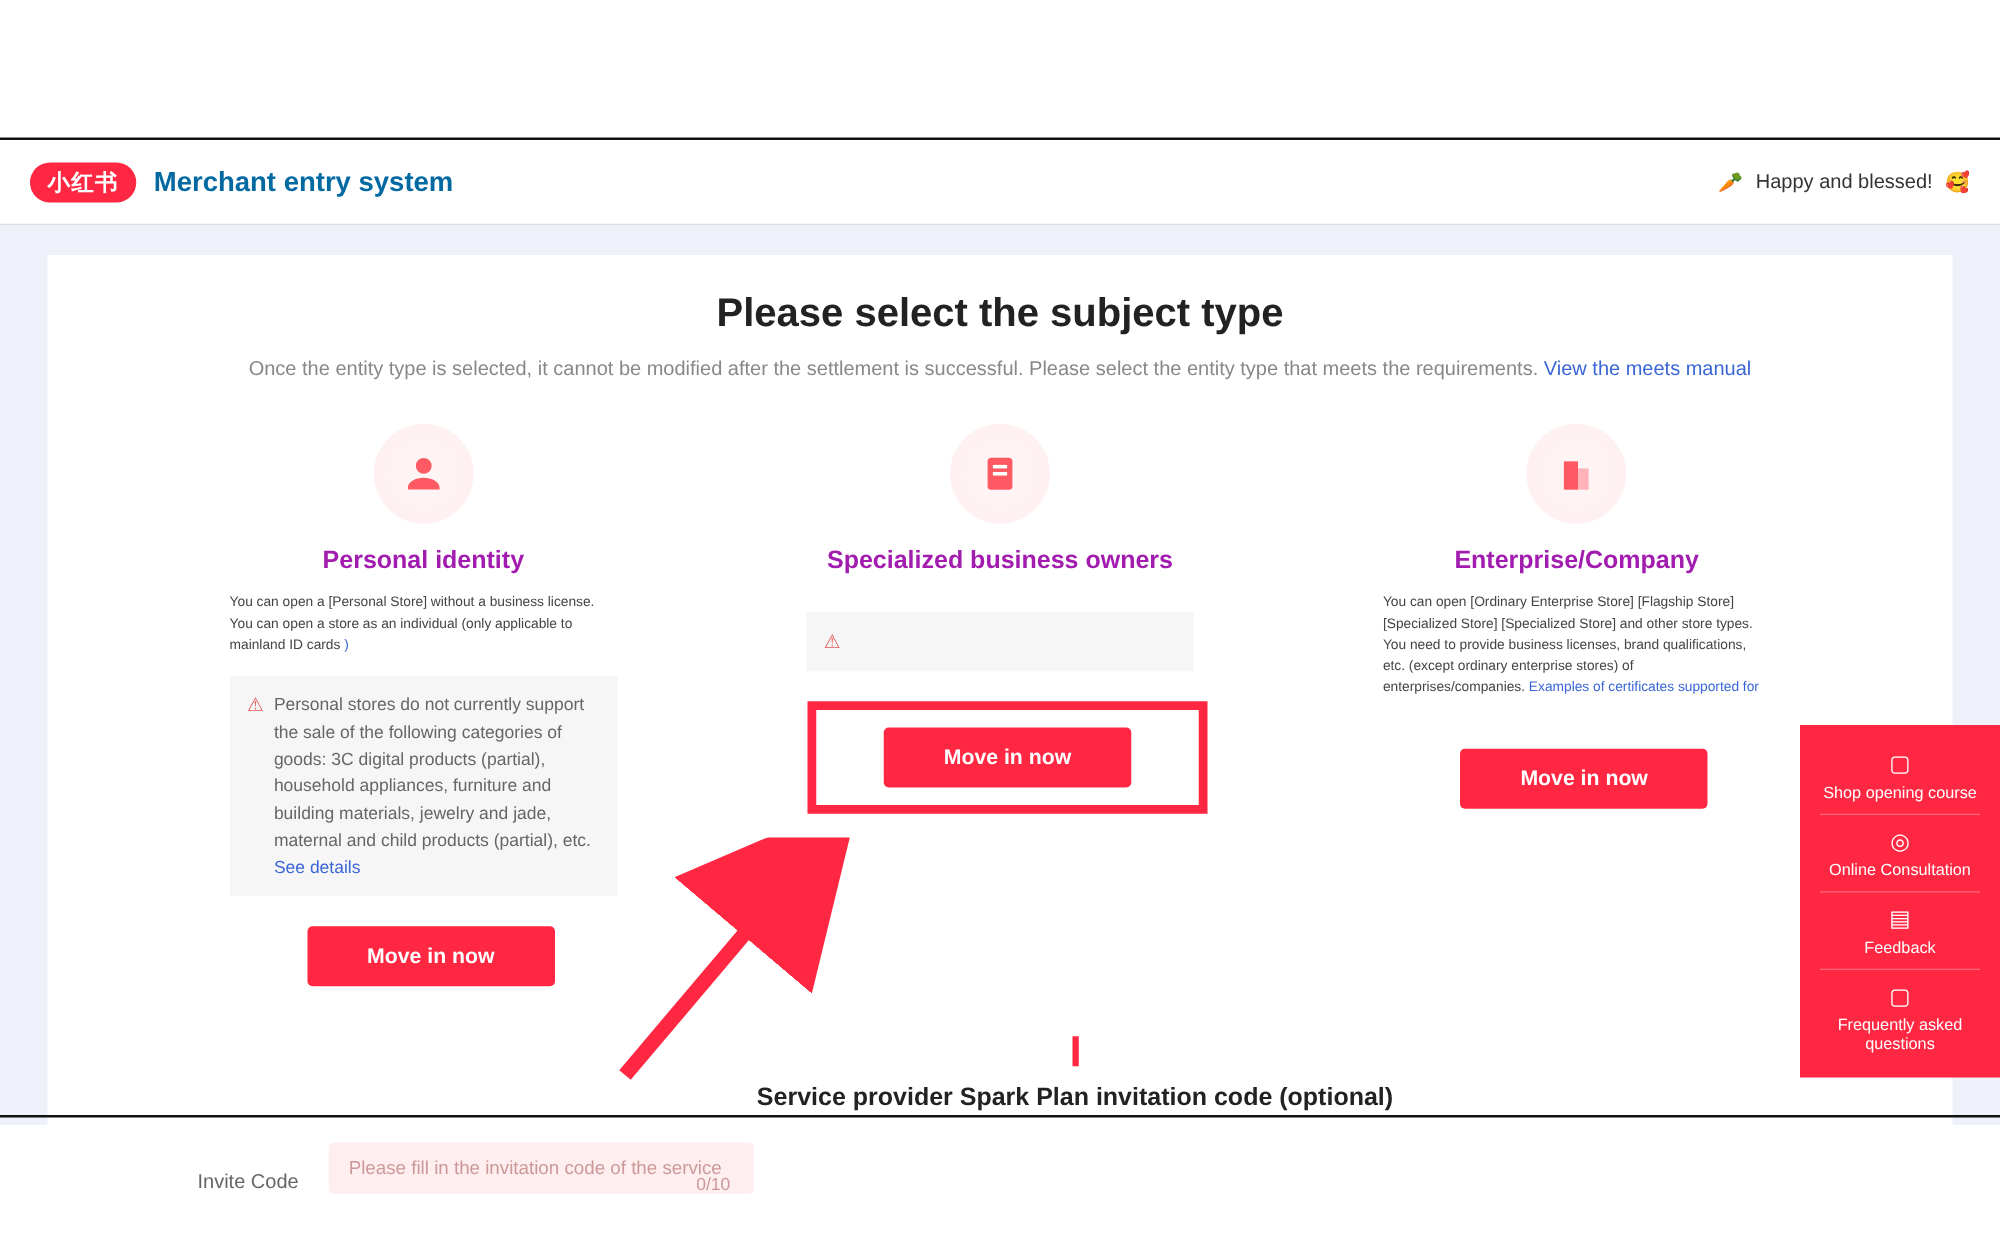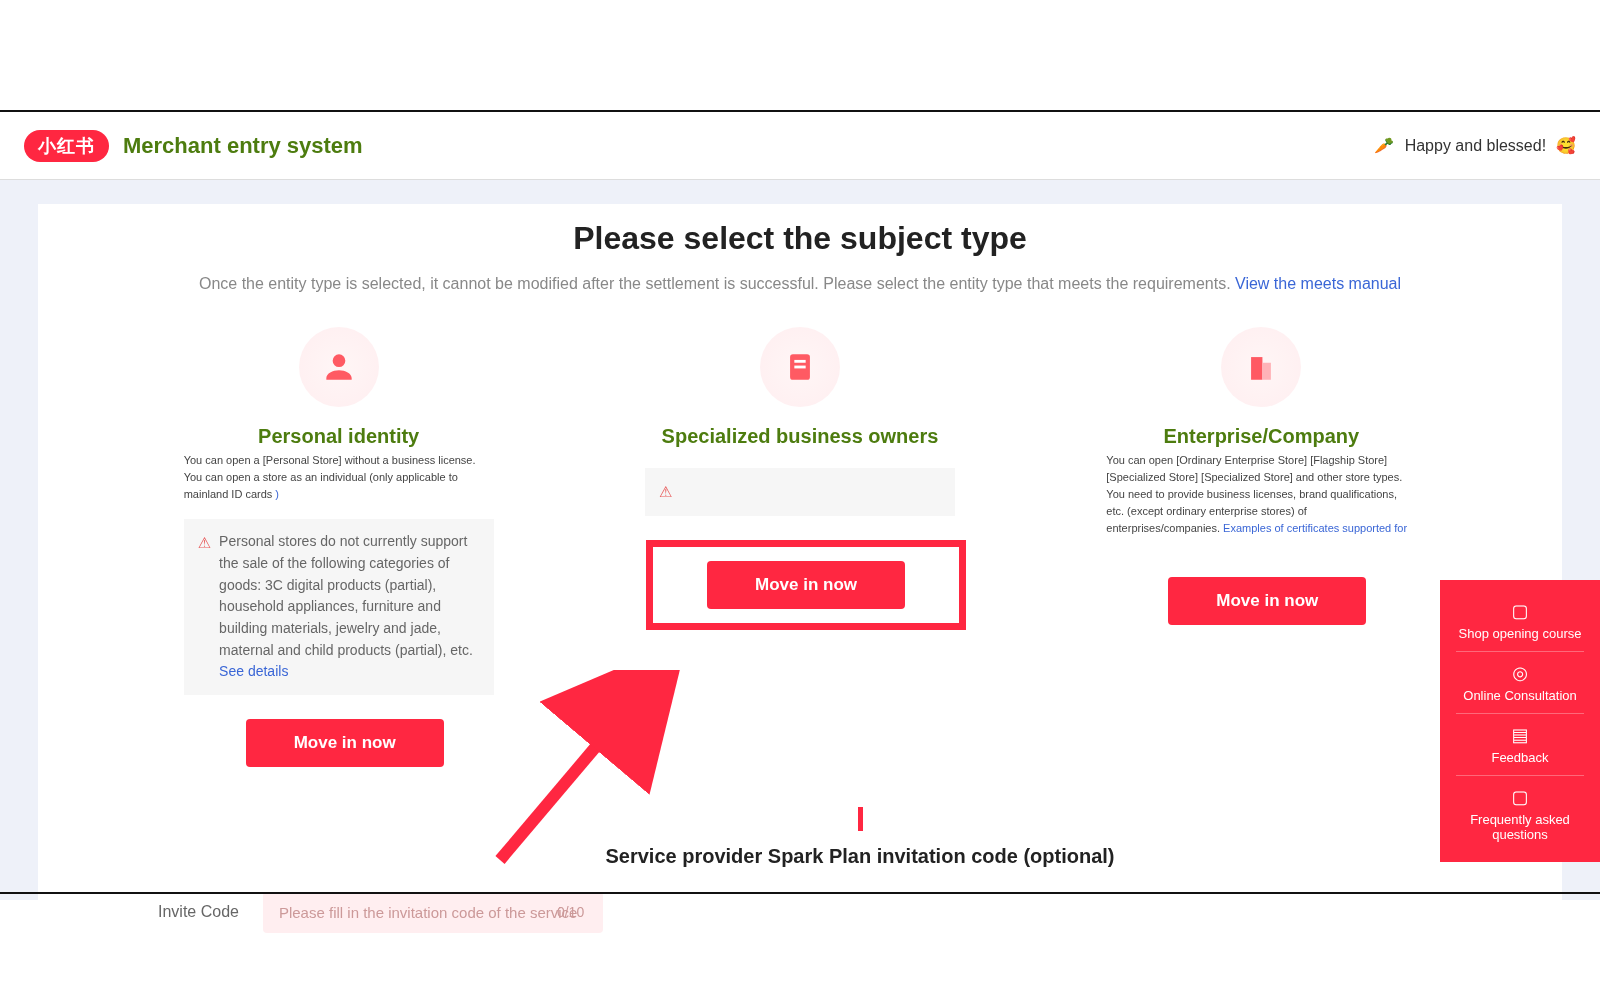--- a/index.html
+++ b/index.html
@@ -11,37 +11,37 @@
     display: flex; align-items: center; padding: 0 24px;
     justify-content: space-between;
   }
   .header-left { display: flex; align-items: center; gap: 14px; }
   .logo-pill {
     background: #ff2741; color: #fff; border-radius: 18px;
     padding: 4px 14px; font-weight: 700; font-size: 18px;
     display: flex; align-items: center; height: 32px;
     letter-spacing: 1px;
   }
-  .title { font-size: 22px; font-weight: 600; color: #4d7c0f; }
+  .title { font-size: 22px; font-weight: 600; color: #0369a1; }
   .header-right { display: flex; align-items: center; gap: 10px; font-size: 16px; color: #333; }
   .body-area { position: absolute; top: 180px; left:0; right:0; bottom: 100px; background: #eef1f9; }
   .panel {
     position: absolute; top: 24px; left: 38px; right: 38px; bottom: 0;
     background: #fff;
   }
-  .main-title { text-align: center; font-size: 32px; font-weight: 600; color: #222; margin-top: 16px; }
+  .main-title { text-align: center; font-size: 32px; font-weight: 600; color: #222; margin-top: 28px; }
   .subtitle { text-align: center; color: #888; font-size: 16px; margin-top: 18px; }
   .subtitle .link { color: #3a66d6; cursor: pointer; }
   .cards { display: flex; justify-content: space-between; margin: 34px 90px 0 90px; gap: 40px; }
   .card { flex: 1 1 0; display: flex; flex-direction: column; align-items: center; }
   .icon-circ {
     width: 80px; height: 80px; border-radius: 50%; background: radial-gradient(circle,#fff6f6, #ffeef0);
     display:flex; align-items:center; justify-content:center; margin-bottom: 18px;
   }
-  .card-title { font-size: 20px; font-weight: 600; color: #4d7c0f; margin-bottom: 4px; }
+  .card-title { font-size: 20px; font-weight: 600; color: #a21caf; margin-bottom: 14px; }
   .card-desc { font-size: 11px; color: #444; line-height: 1.55; text-align: left; width: 310px; }
   .card-desc .link { color: #3a66d6; cursor: pointer; }
   .center-desc { color: #3a66d6; }
   .warn-box {
     background: #f6f6f6; width: 310px; padding: 12px 14px; margin-top: 16px;
     font-size: 14px; color: #666; line-height: 1.55;
     display: flex; gap: 8px; align-items: flex-start;
   }
   .warn-ico::before { content: "⚠"; color: #e85b5b; font-size: 15px; }
   .warn-box .link { color: #3a66d6; cursor: pointer; }
@@ -50,21 +50,21 @@
     background: #ff2741; color: #fff; border: none; border-radius: 4px;
     padding: 14px 48px; font-size: 17px; font-weight: 600; cursor: pointer;
   }
   .highlight-box {
     border: 7px solid #ff2741; padding: 14px 54px;
   }
   .invite-section { margin: 40px 0 0 120px; }
   .invite-head { display: flex; align-items: center; gap: 14px; flex-direction: column; }
   .red-bar { width: 5px; height: 24px; background: #ff2741; }
   .invite-title { font-size: 20px; font-weight: 600; color: #222; }
-  .invite-row { display: flex; align-items: center; gap: 24px; margin-top: 24px; }
+  .invite-row { display: flex; align-items: flex-end; gap: 24px; margin-top: 24px; }
   .invite-label { color: #666; font-size: 16px; }
   .invite-input {
     background: #ffeef0; border: none; padding: 12px 16px; width: 340px;
     font-size: 15px; border-radius: 4px; color: #c99;
   }
   .invite-input::placeholder { color: #c99; }
   .invite-counter { margin-left: -70px; color: #c99; font-size: 14px; }
   
   .arrow-svg { position: absolute; left: 480px; top: 670px; pointer-events: none; }
   

